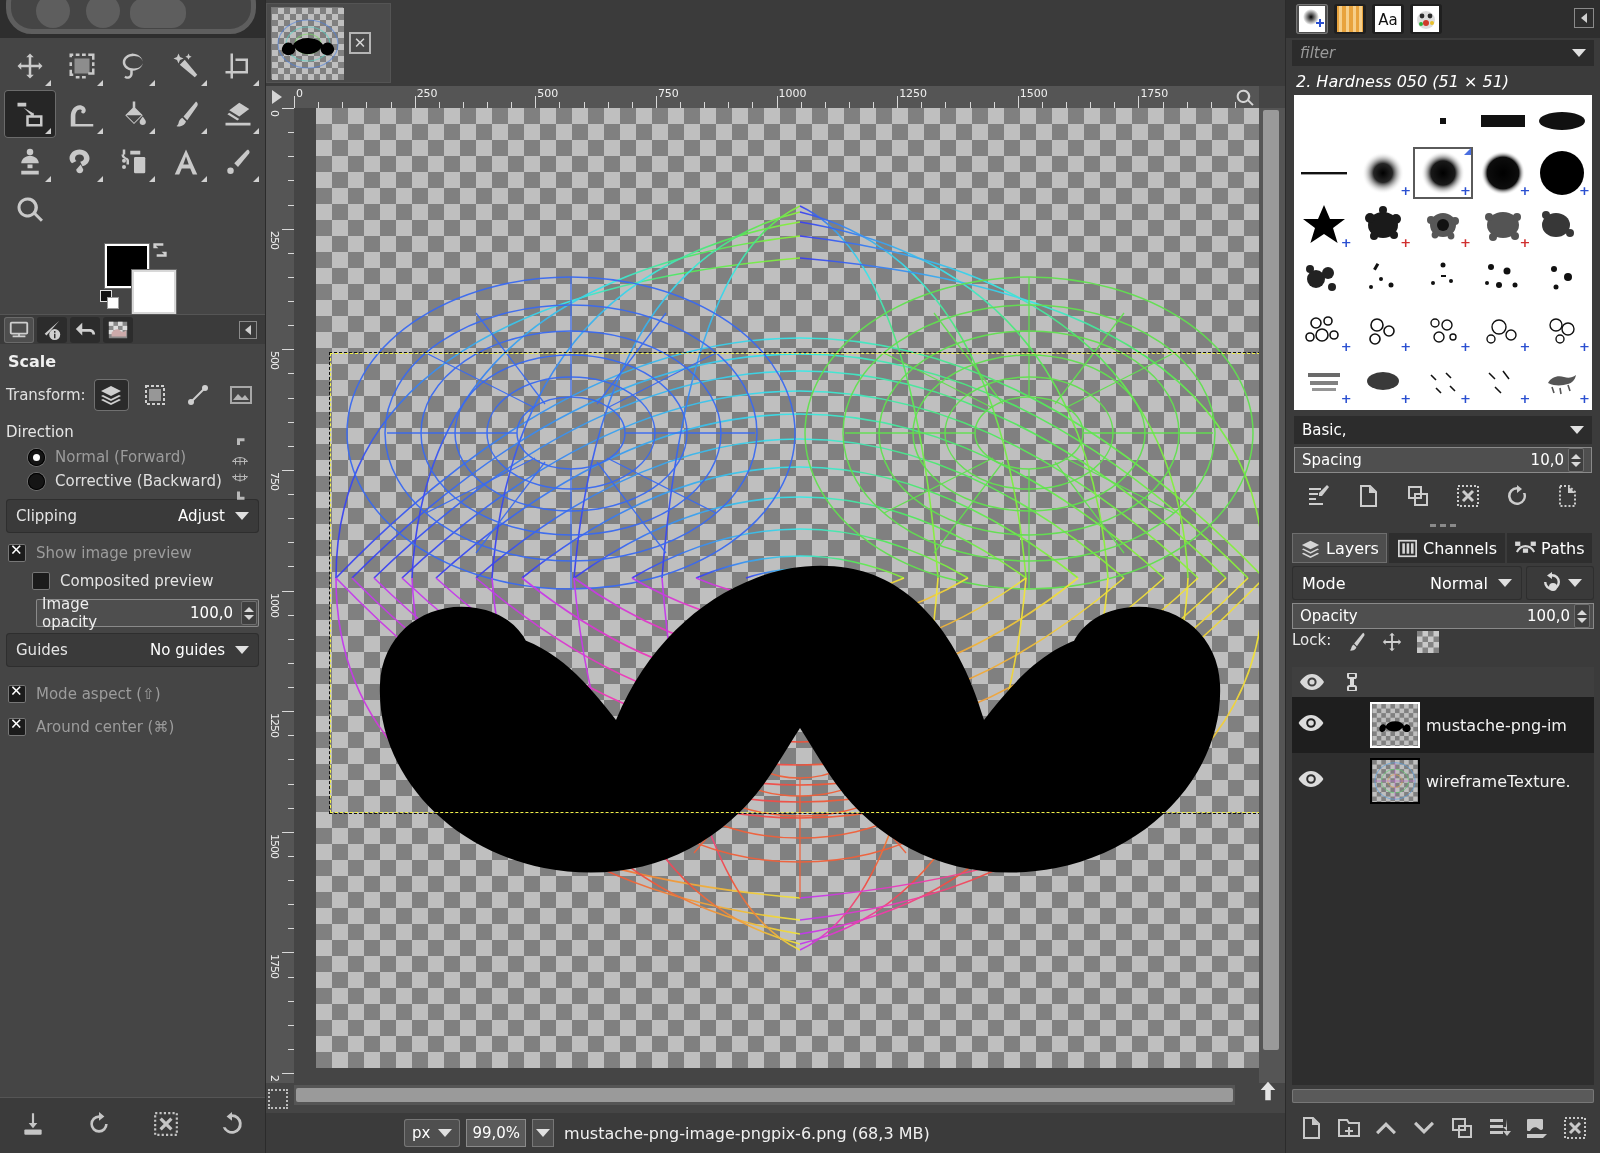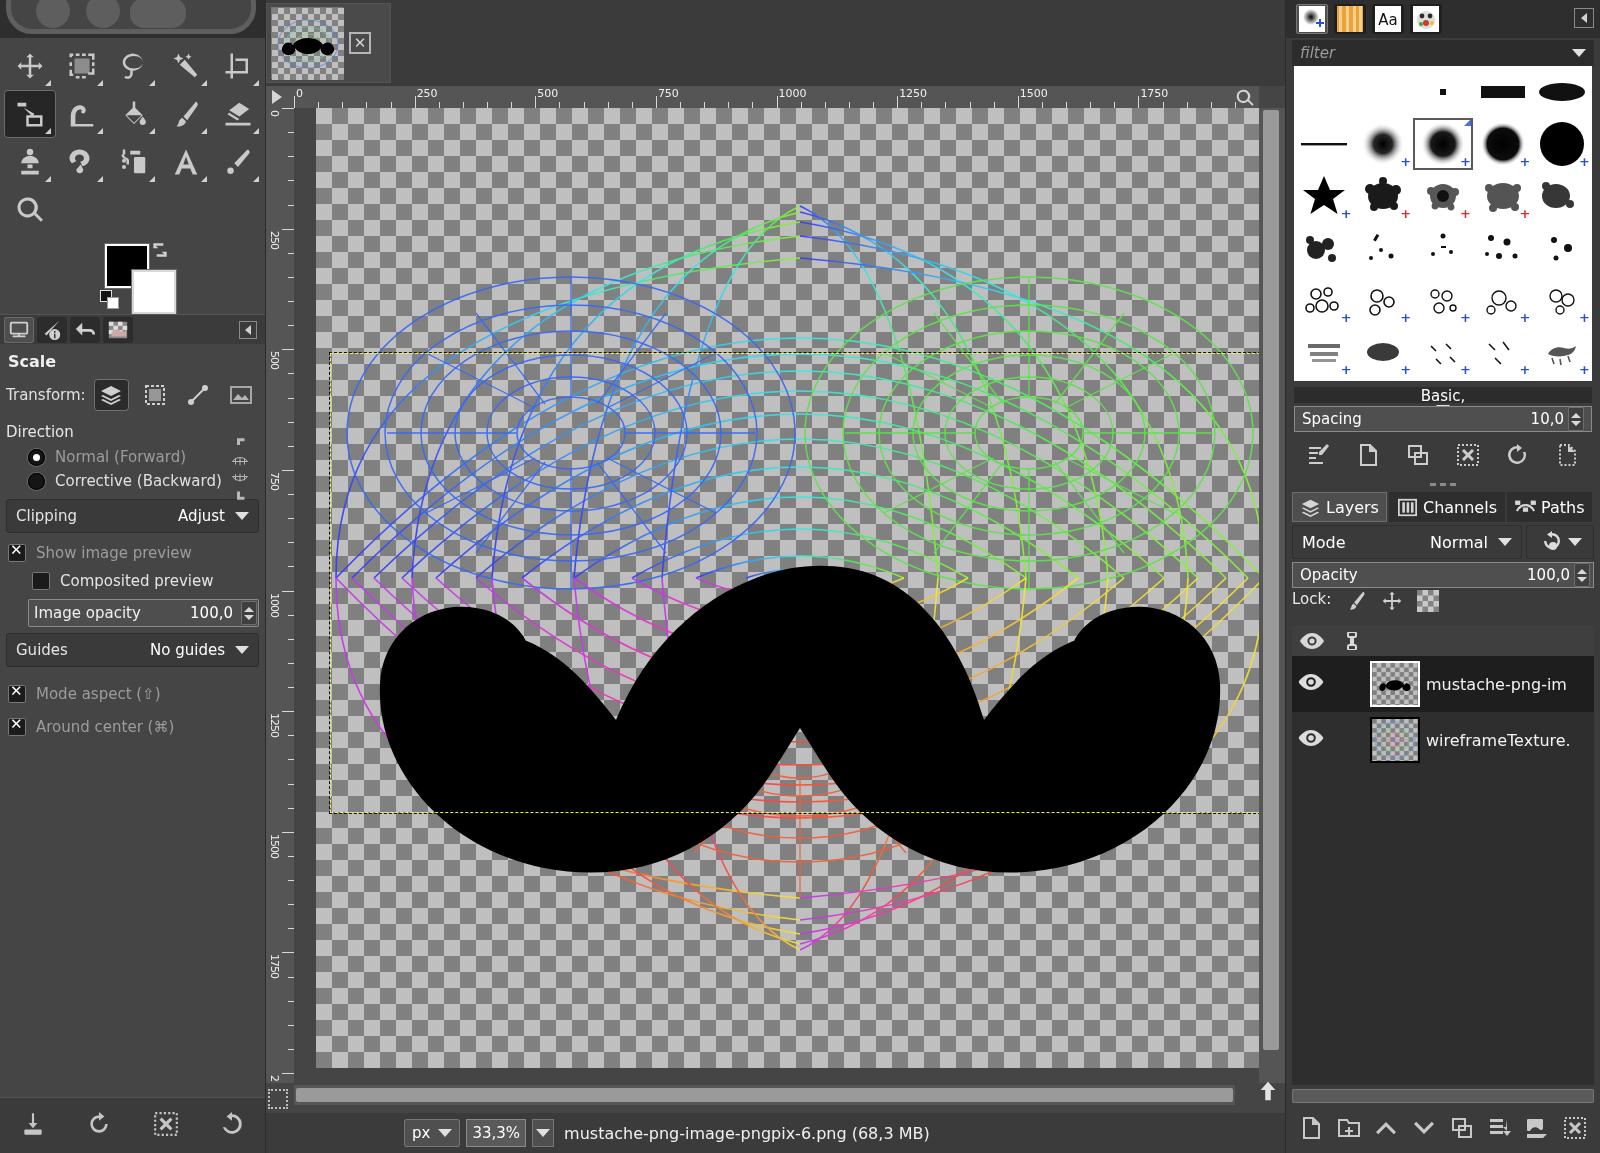--- a/index.html
+++ b/index.html
@@ -71,21 +71,21 @@
   .combo .v { font-size:15px; color:#fff; display:flex;align-items:center;gap:10px;}
   .chev { width:0;height:0;border-left:7px solid transparent;border-right:7px solid transparent;border-top:8px solid #e0e0e0;}
 
   .chk-row { display:flex; align-items:center; gap:10px; padding: 5px 2px; }
   .chk { width:18px;height:18px; background:#1b1b1b; box-shadow: inset 0 0 0 1px #777; position:relative; border-radius:2px;}
   .chk.x::after{content:"✕"; position:absolute; left:2px; top:-3px; font-size:15px; color:#fff; font-weight:bold;}
   .chk-row span { font-size:15px; color:#9c9c9c;}
   .chk-row.bright span { color:#e4e4e4; }
   .indent { padding-left: 26px; }
   .numfield { height:28px; background:#4e4e4e; box-shadow: inset 0 0 0 1px #8a8a8a; border-radius:2px;
-              display:flex;align-items:center; justify-content:space-between; margin: 4px 0 4px 22px; padding:0 2px 0 6px;gap:48px;}
+              display:flex;align-items:center; justify-content:space-between; margin: 4px 0 4px 30px; padding:0 2px 0 6px;gap:48px;}
   .numfield .k{font-size:15px;color:#efefef;}
   .numfield .v{font-size:15px;color:#fff;padding-right:4px;}
   .spin { width:16px;height:24px; background:#3f3f3f; box-shadow: inset 0 0 0 1px #6e6e6e; border-radius:2px;
           display:flex;flex-direction:column;align-items:center;justify-content:center;gap:3px;}
   .spin i{width:0;height:0;border-left:5px solid transparent;border-right:5px solid transparent;}
   .spin i.u{border-bottom:5px solid #d8d8d8;} .spin i.d{border-top:5px solid #d8d8d8;}
 
   .tb-bottom { height:56px; background:#3b3b3b; display:flex; align-items:center; justify-content:space-around;
                border-top:1px solid #555;}
   .tb-bottom svg { width:26px;height:26px;fill:#c5c5c5;}
@@ -155,22 +155,22 @@
   .filterbar .ph { font-size:15px; color:#9a9a9a; font-style:italic;}
   .brushname { font-size:16px; color:#fff; font-style:italic; padding:6px 10px 4px 10px;}
   .brushgrid { margin:0 8px; height:315px; background:#fff; position:relative; overflow:hidden;
                display:grid; grid-template-columns: repeat(5,1fr); grid-auto-rows: 52px;}
   .bcell { position:relative; display:flex;align-items:center;justify-content:center;}
   .bcell.sel { box-shadow: inset 0 0 0 2px #5a5a5a;}
   .bmark { position:absolute; right:2px; bottom:1px; font-size:13px; font-weight:bold; color:#2a4fd0;}
   .bmark.r { color:#d03030;}
   .bres { position:absolute; right:2px; top:1px; width:0;height:0;
           border-left:7px solid transparent; border-bottom:7px solid #4a6fe0;}
-  .tagbar { height:16px; background:#2c2c2c; margin:6px 8px 0 8px; display:flex; align-items:center;
-            justify-content:space-between; padding:0 8px; font-size:15px; color:#fff;flex-direction:column;}
+  .tagbar { height:28px; background:#2c2c2c; margin:6px 8px 0 8px; display:flex; align-items:center;
+            justify-content:space-between; padding:0 8px; font-size:15px; color:#fff;}
   .spacingbar { height:26px; background:#4f4f4f; box-shadow: inset 0 0 0 1px #8a8a8a; margin:3px 8px 0 8px;
                 display:flex;align-items:center;justify-content:space-between; padding:0 8px 0 8px;
                 font-size:15px; color:#fff;}
   .brushtools { height:42px; margin:4px 8px 0 8px; display:flex; align-items:center; justify-content:space-around;}
   .brushtools svg{width:24px;height:24px;fill:#cdcdcd;}
   .grip { height:12px; display:flex;align-items:center;justify-content:center; gap:4px;}
   .grip i{width:6px;height:3px;background:#8a8a8a;}
 
   .lay-tabs { height:32px; display:flex; align-items:flex-end; padding-left:6px; gap:2px; background:#3b3b3b;}
   .lay-tab { height:30px; display:flex;align-items:center; gap:5px; padding:0 8px; font-size:16px; color:#fff;
@@ -799,21 +799,21 @@
             <path d="M10 2a8 8 0 105.3 14l5.4 5.4 1.7-1.7-5.4-5.4A8 8 0 0010 2zm0 2.4a5.6 5.6 0 110 11.2 5.6 5.6 0 010-11.2z"></path>
           </svg></div>
     </div>
 
     <div class="statusbar">
       <div class="unitbtn">
         <span>px</span>
         <i class="chev"></i>
       </div>
       <div class="zoomfield">
-        <span>33,3%</span>
+        <span>99,0%</span>
       </div>
       <div class="zoombtn">
           <i class="chev"></i>
         </div>
       <div class="statustxt">mustache-png-image-pngpix-6.png (68,3 MB)</div>
     </div>
   </div>
 
   <div id="right-dock">
     <div class="rd-tabs">
@@ -859,20 +859,21 @@
       <div class="rd-menu">
           <i></i>
         </div>
     </div>
 
     <div class="filterbar">
       <span class="ph">filter</span>
       <i class="chev"></i>
     </div>
 
+    <div class="brushname">2. Hardness 050 (51 × 51)</div>
 
     <div class="brushgrid">
 
       <div class="bcell"></div>
       <div class="bcell"></div>
       <div class="bcell">
           <svg width="6" height="6">
             <rect width="6" height="6" fill="#111"></rect>
           </svg>
         </div>

